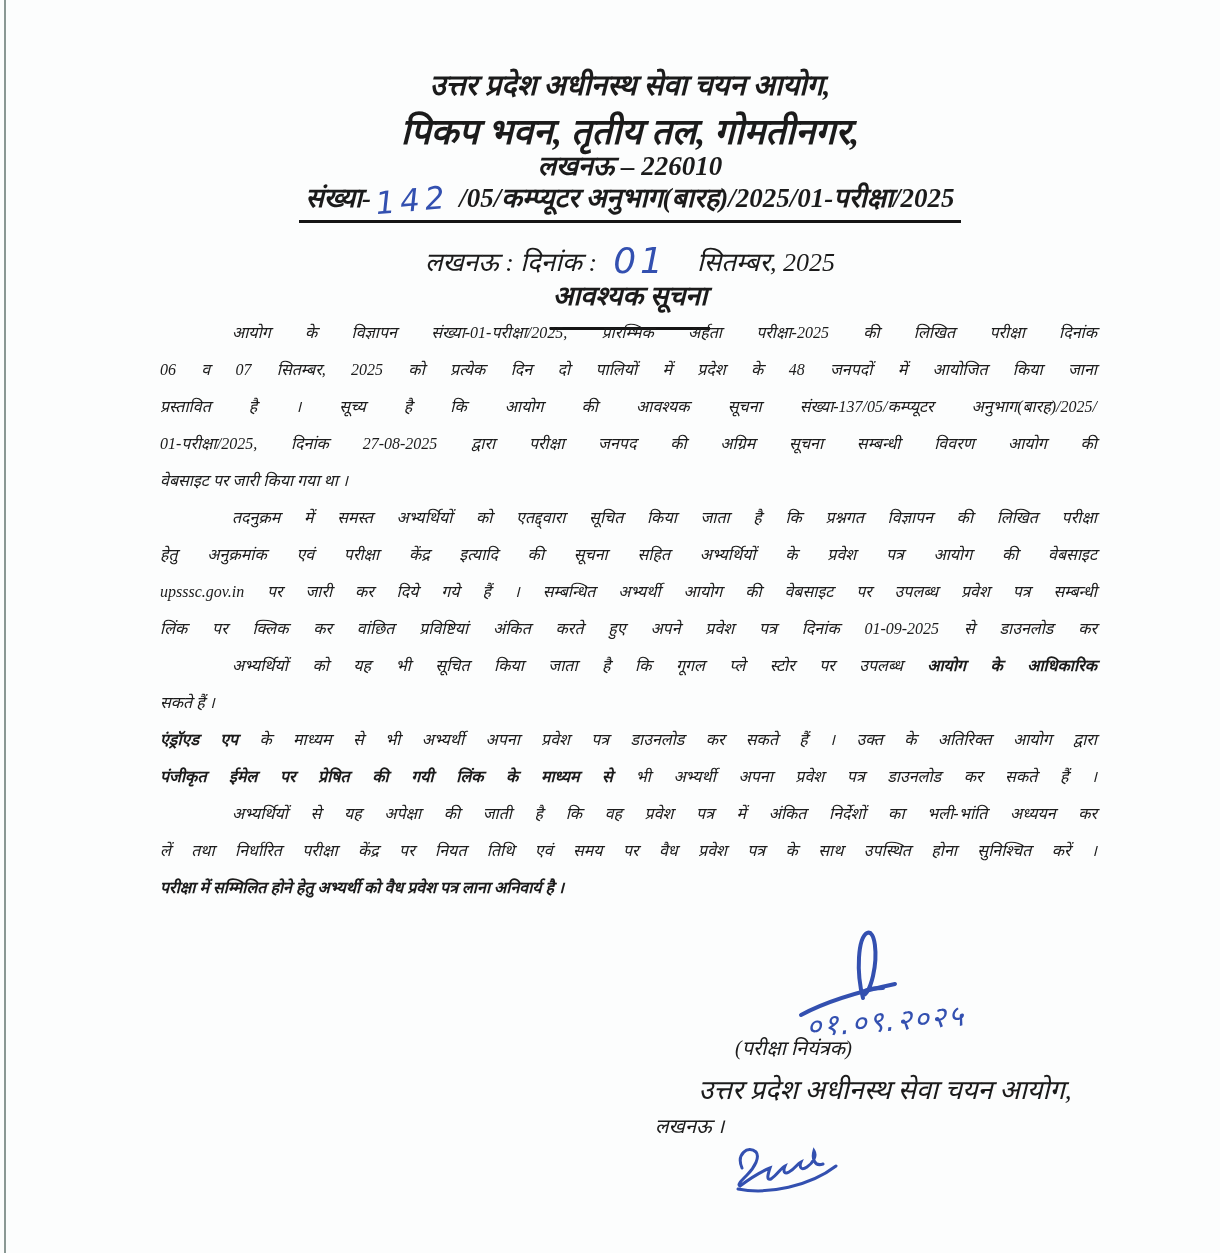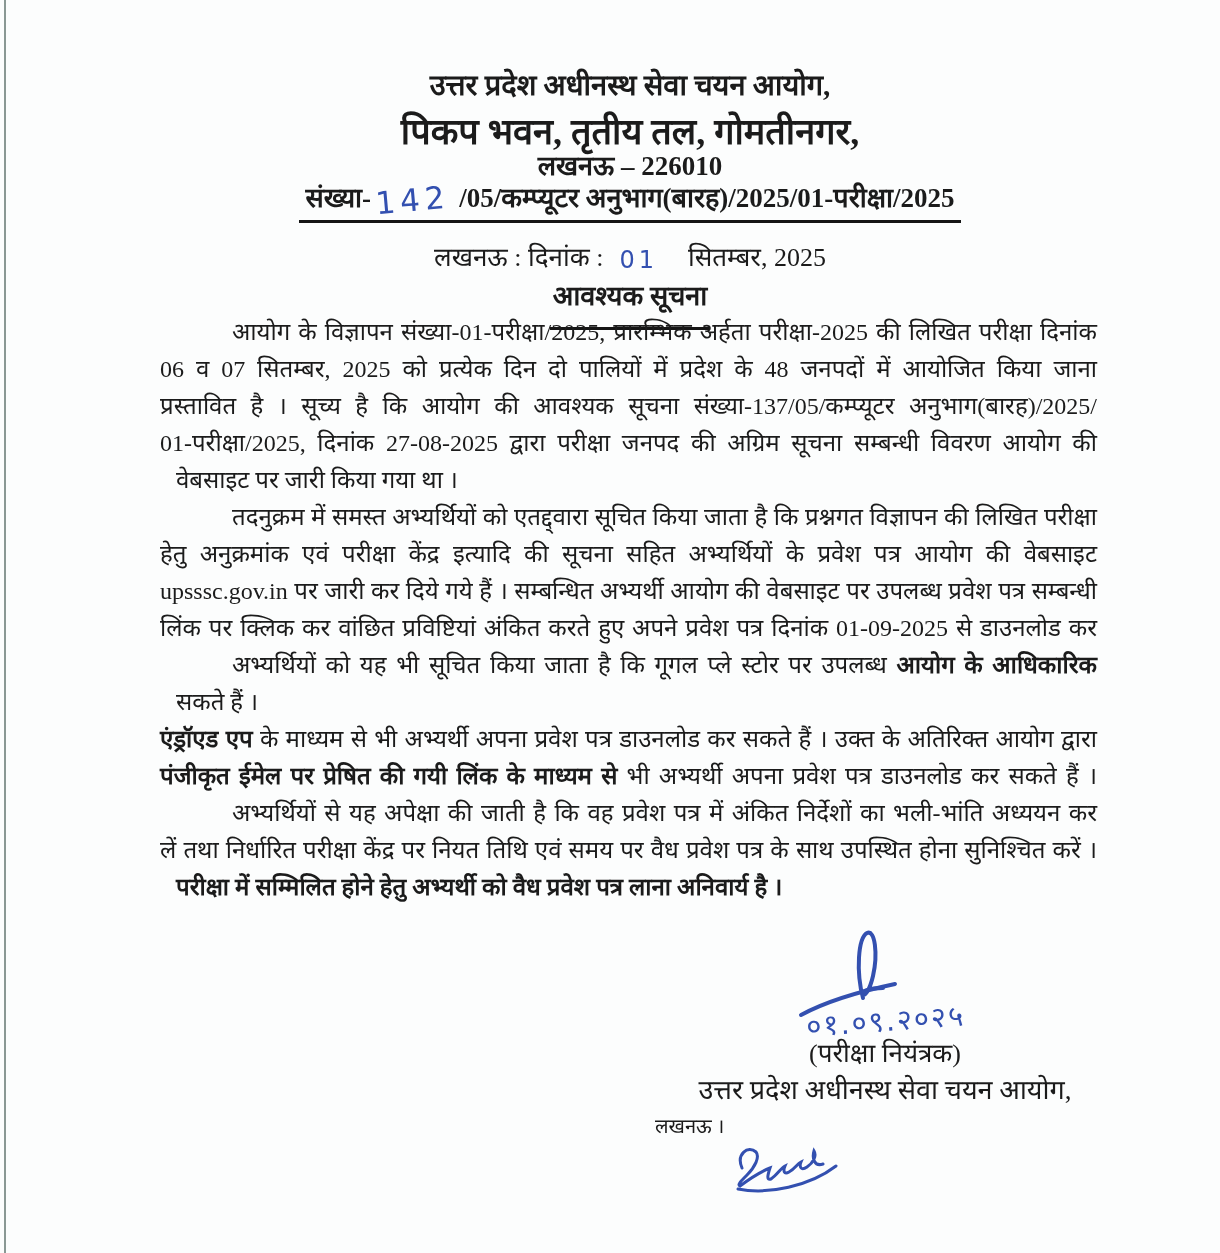--- a/index.html
+++ b/index.html
@@ -11,51 +11,52 @@
   }
   html,body{margin:0;padding:0;background:#e9ecec;}
   .page{
     position:relative;
     width:1220px;height:1253px;
     background:var(--paper);
     font-family:"Liberation Serif","DejaVu Serif",serif;
     color:var(--ink);
     overflow:hidden;
     margin:0 auto;
+    font-style:italic;
   }
   .edge{position:absolute;left:4px;top:0;width:2px;height:100%;background:var(--edge);}
 
   
   .hline{position:absolute;left:160px;width:940px;text-align:center;font-weight:700;color:var(--ink);}
   .h-org{top:64px;font-size:29px;}
   .h-addr{top:106px;font-size:36px;}
   .h-city{top:146px;font-size:27px;}
 
   .refline{position:absolute;top:178px;left:120px;width:1020px;text-align:center;}
   .refinner{display:inline-block;border-bottom:3px solid var(--rule);padding:0 6px 5px 6px;font-weight:700;font-size:27px;}
   .hw{color:var(--blue);font-family:"DejaVu Sans","Liberation Sans",sans-serif;}
   .hw-ref{display:inline-block;font-weight:400;font-size:31px;letter-spacing:5px;margin:0 10px 0 4px;transform:rotate(-5deg) translateY(4px);}
-  .hw-day{display:inline-block;font-weight:400;font-size:24px;letter-spacing:4px;margin:0 30px 0 16px;transform:translateY(2px);border-bottom:0;}
+  .hw-day{display:inline-block;font-weight:400;font-size:36px;letter-spacing:4px;margin:0 30px 0 16px;transform:translateY(2px);border-bottom:0;}
 
   .dateline{position:absolute;top:238px;left:160px;width:940px;text-align:center;font-size:26px;}
 
   .title-row{position:absolute;top:276px;left:160px;width:940px;text-align:center;}
   .title{display:inline-block;font-weight:700;font-size:27px;border-bottom:3px solid var(--rule);padding:0 3px 14px 3px;}
 
   
   .body{position:absolute;top:314px;left:160px;width:937px;}
-  .bline{font-size:24px;line-height:37px;text-align:justify;text-align-last:justify;}
+  .bline{font-size:16px;line-height:37px;text-align:justify;text-align-last:justify;}
   .bline.first{text-indent:72px;}
-  .bline.short{text-align-last:left;margin-left:16px;}
+  .bline.short{text-align-last:left;}
   .bline b{font-weight:700;}
 
   
   .sig-stroke{position:absolute;left:795px;top:926px;color:var(--blue);}
   .sig-date{position:absolute;left:806px;top:1000px;font-size:29px;letter-spacing:2px;transform:rotate(-4deg);}
-  .sig-desig{position:absolute;left:735px;top:1034px;width:300px;text-align:center;font-size:26px;}
+  .sig-desig{position:absolute;left:735px;top:1034px;width:300px;text-align:left;font-size:20px;}
   .sig-org{position:absolute;left:655px;top:1070px;width:460px;text-align:center;font-size:27px;}
   .sig-city{position:absolute;left:655px;top:1112px;width:460px;text-align:left;font-size:20px;}
   .scribble{position:absolute;left:726px;top:1140px;color:var(--blue);}
 </style>
 </head>
 <body>
 
 <div class="page">
   <div class="edge"></div>
 

